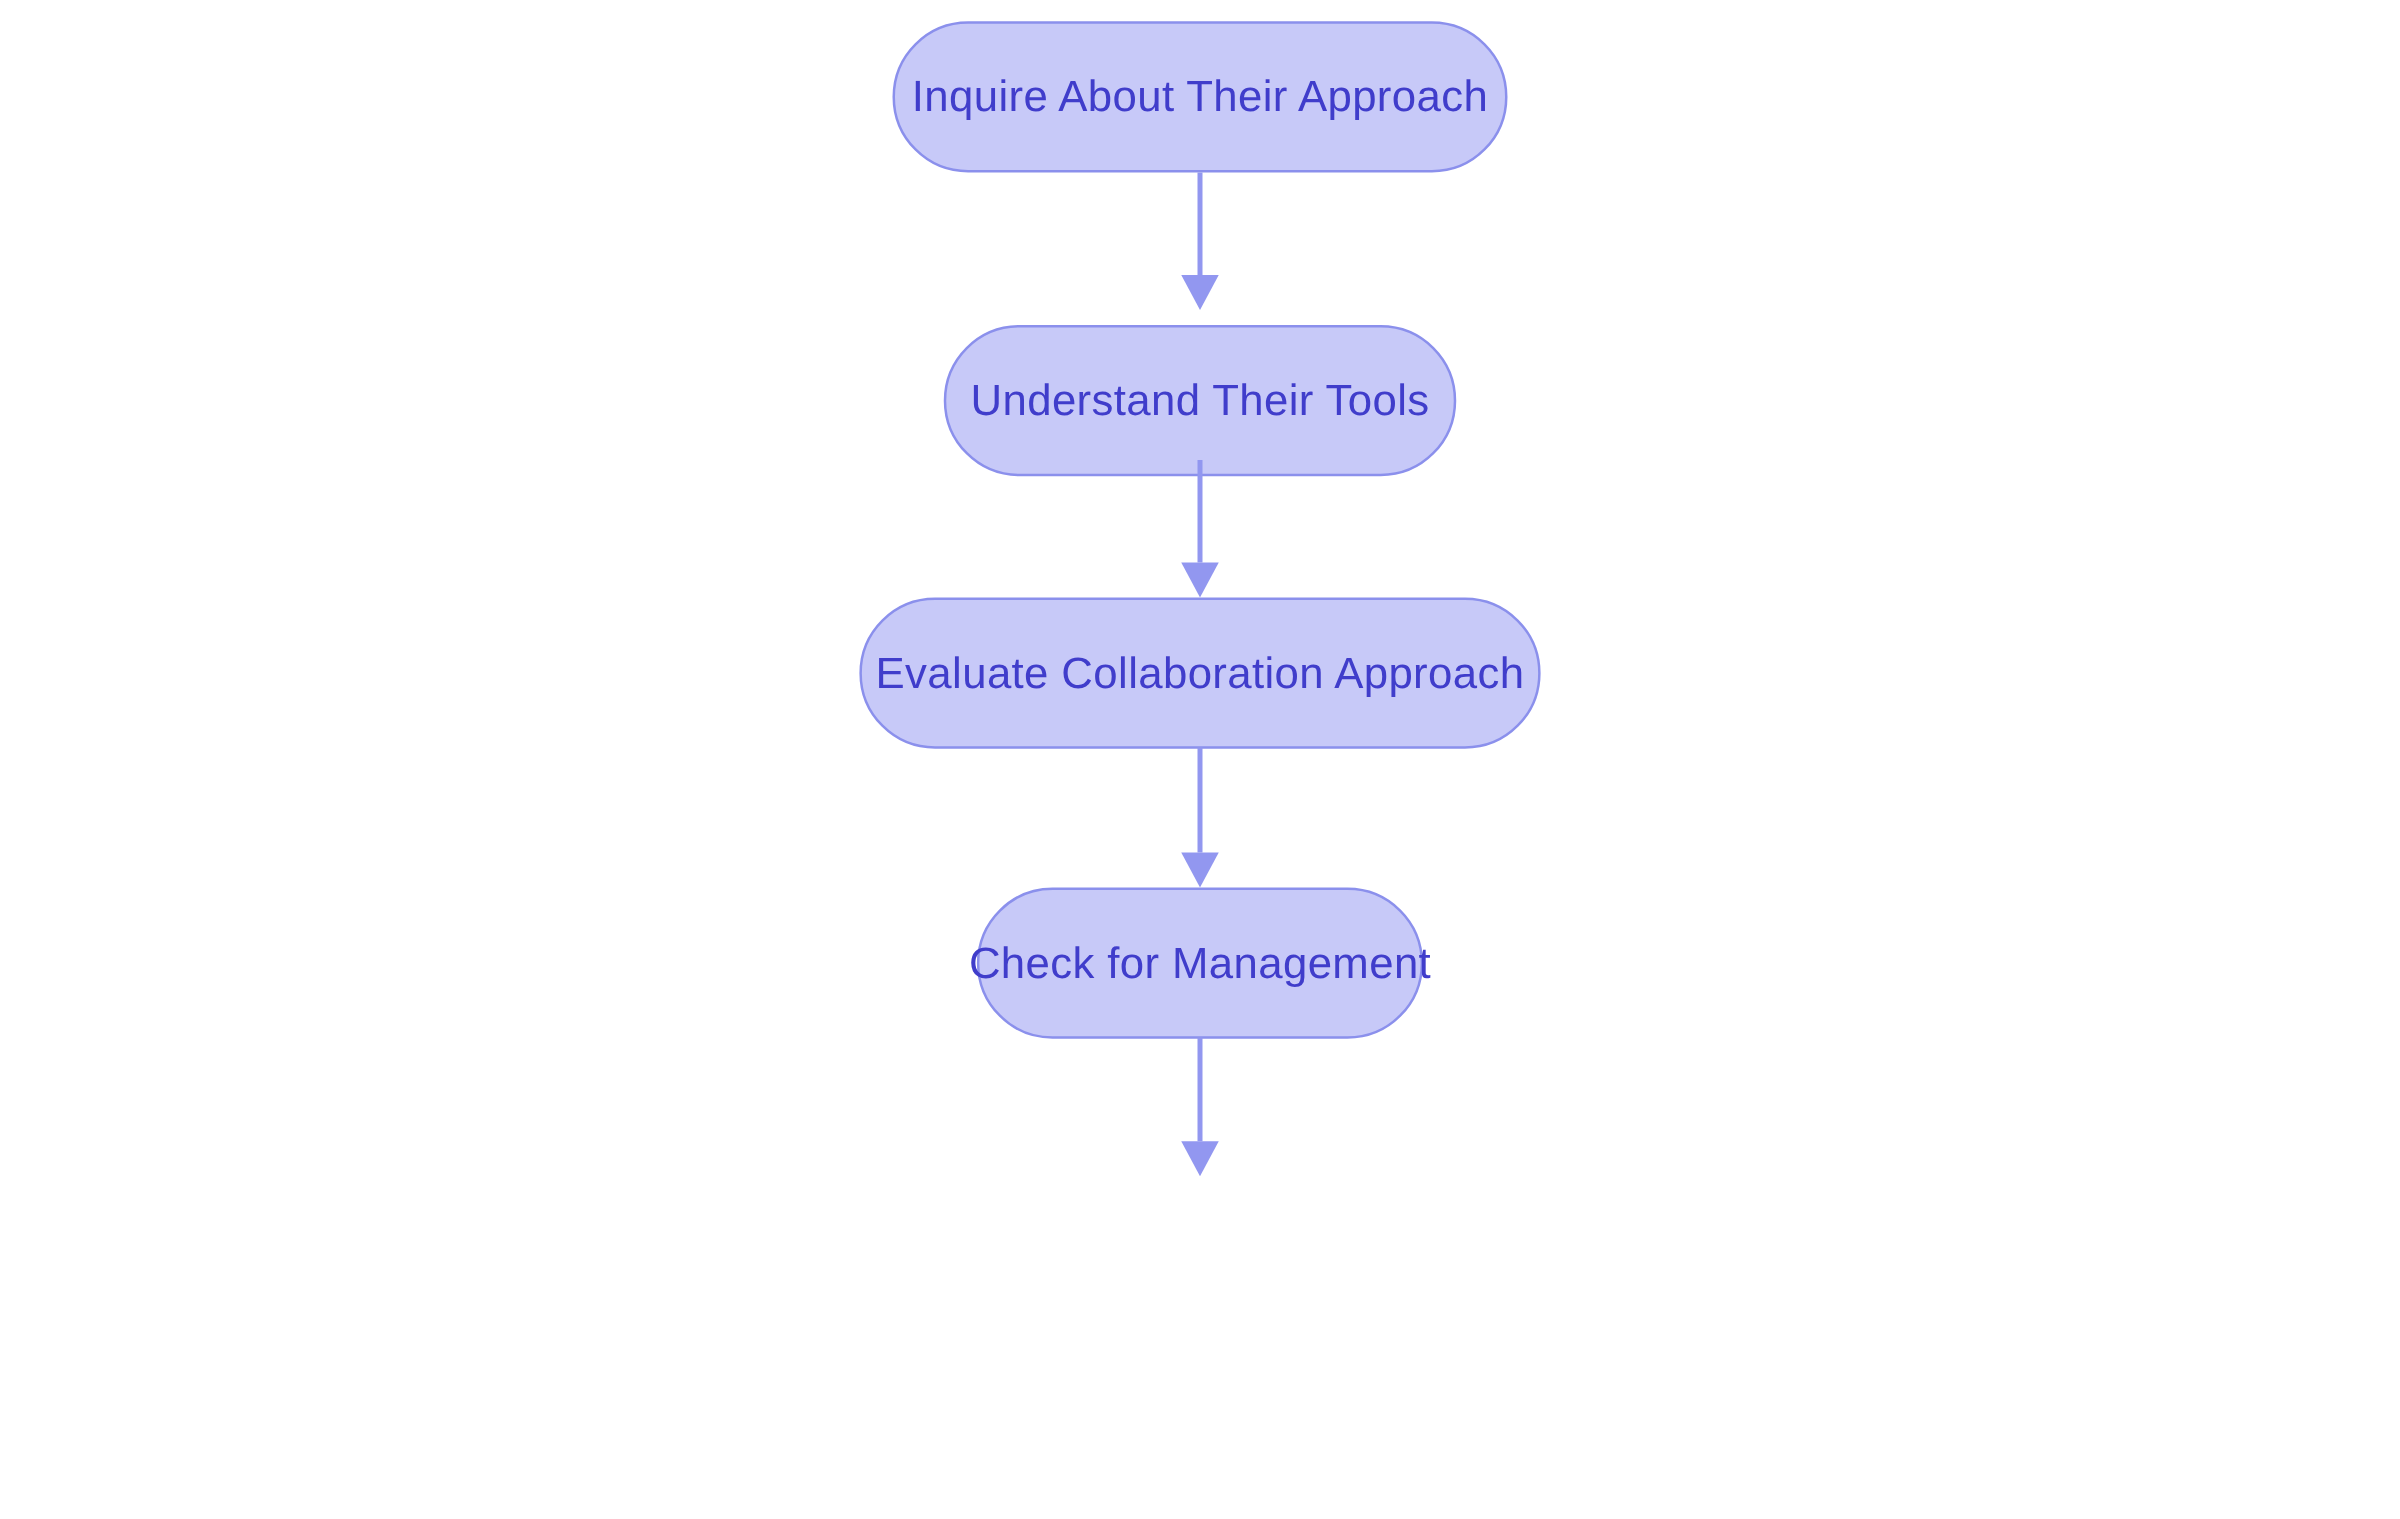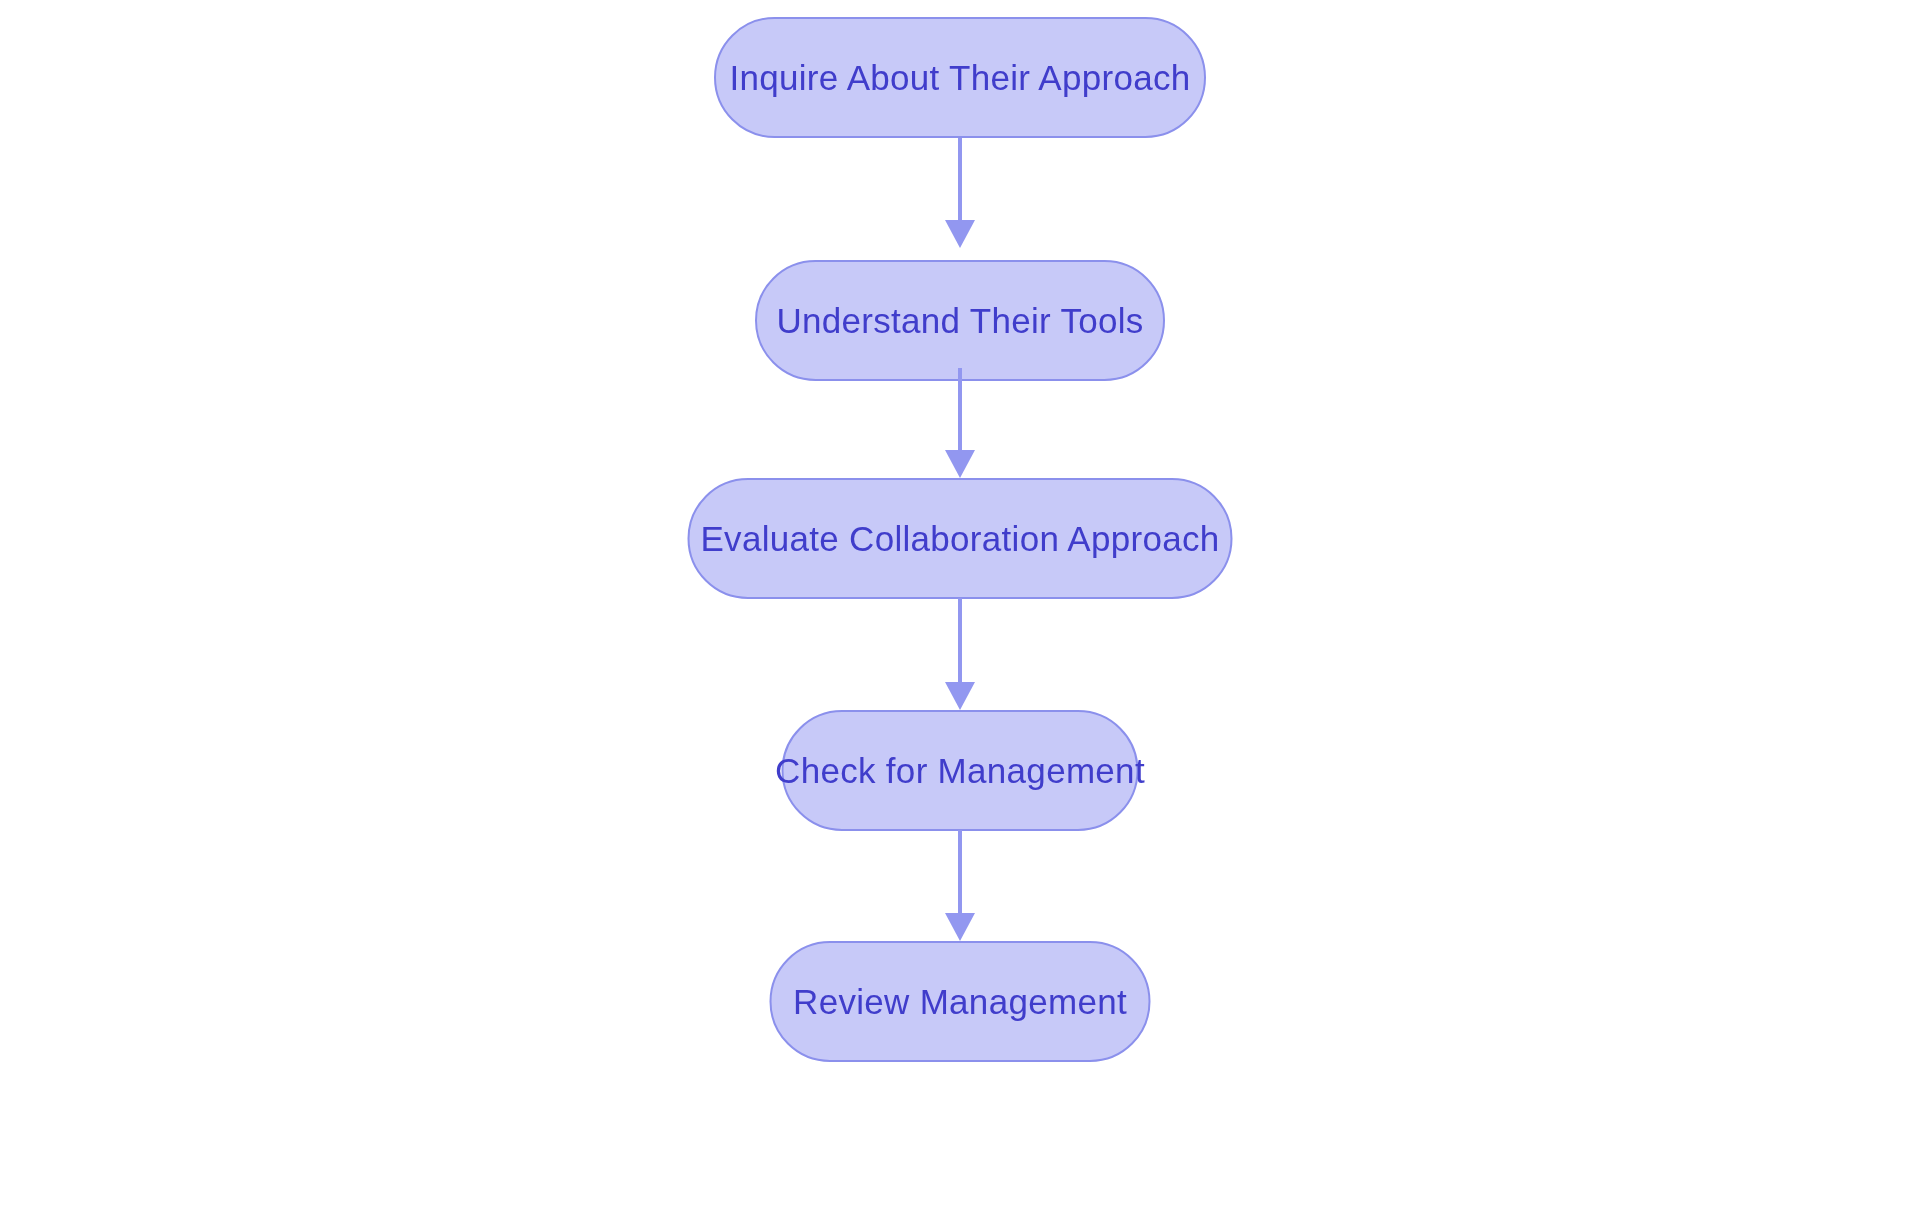--- a/index.html
+++ b/index.html
@@ -118,18 +118,15 @@
 
   <div class="flow-node node-4">
     <span class="node-label">Check for Management</span>
   </div>
 
   <div class="flow-arrow arrow-4">
     <div class="stem"></div>
     <div class="head"></div>
   </div>
 
-  <div class="flow-node node-5">
-    <span class="node-label">Review Management</span>
-  </div>
 
 
 </div>
 
 </body></html>

